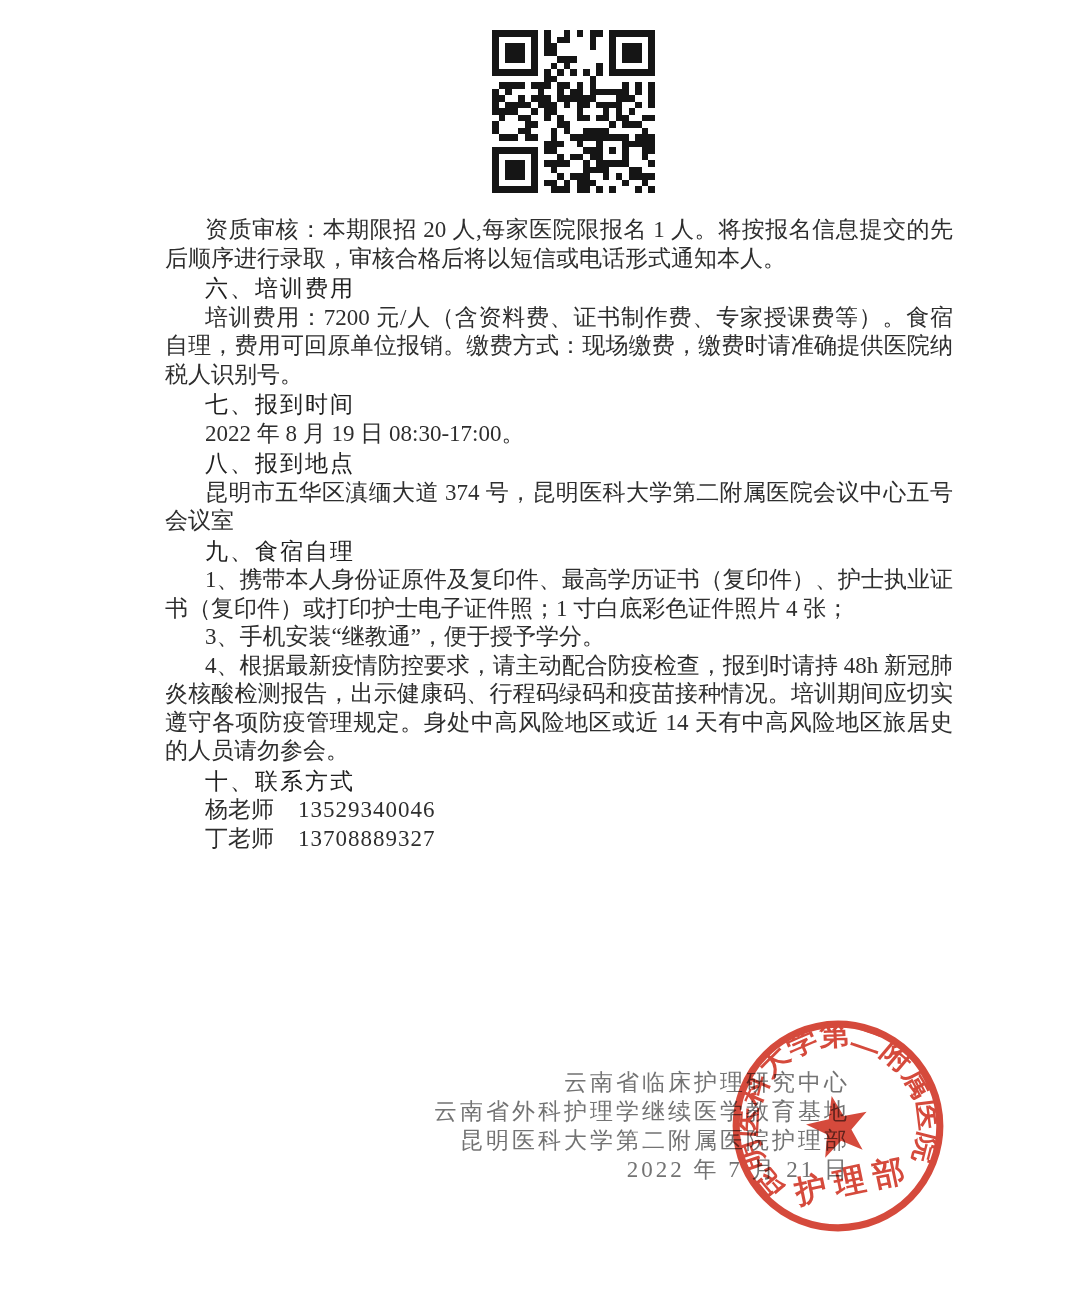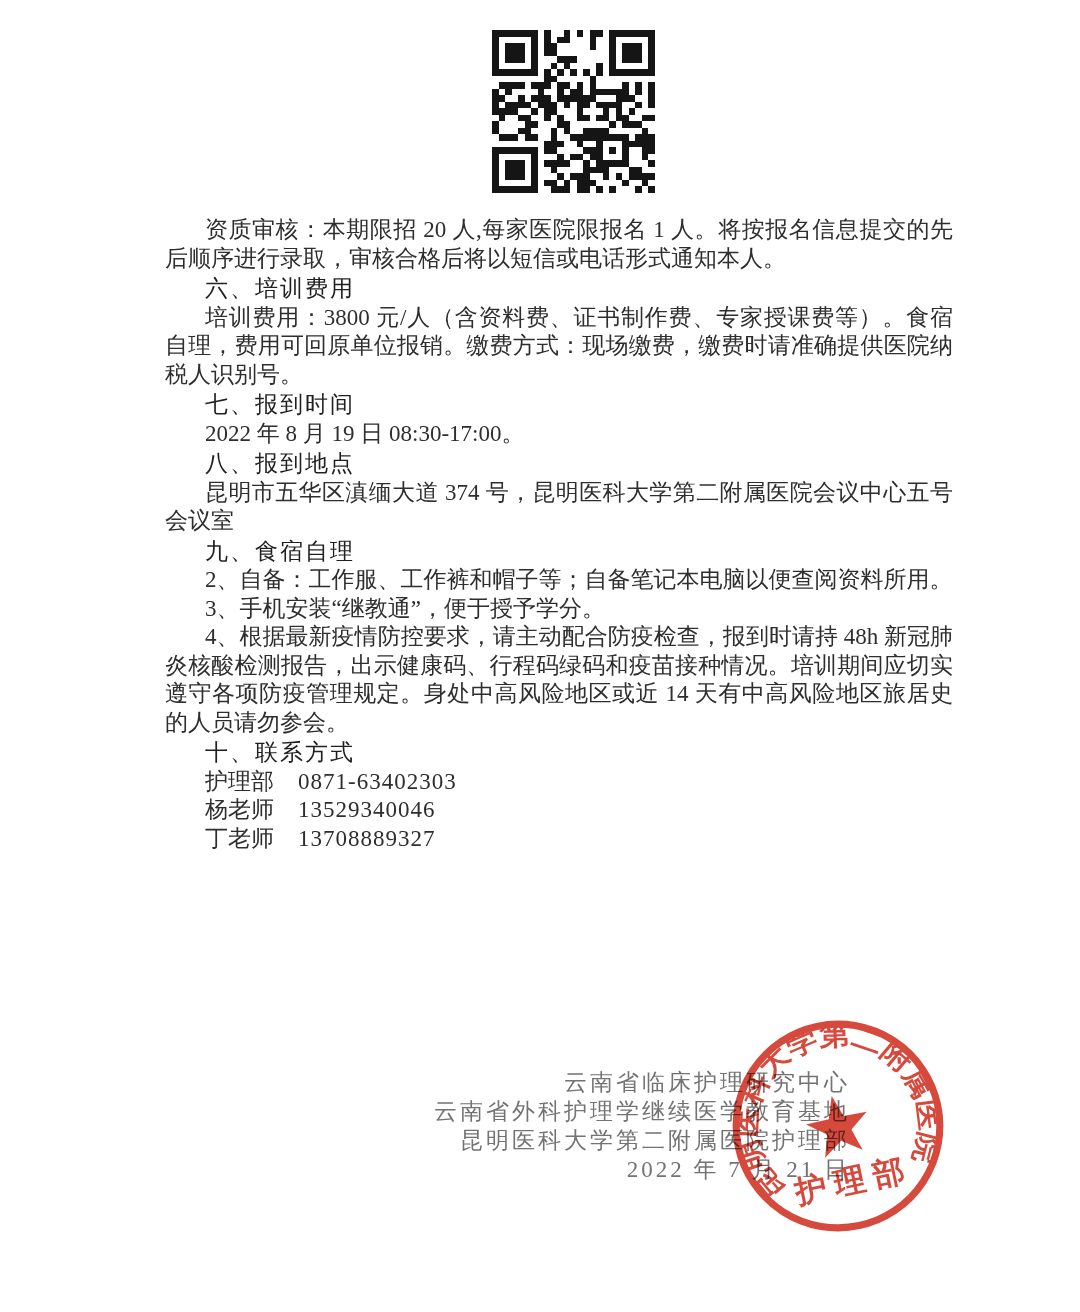--- a/index.html
+++ b/index.html
@@ -372,37 +372,34 @@
       <rect x="16" y="24" width="1" height="1" fill="#151515"></rect>
       <rect x="18" y="24" width="1" height="1" fill="#151515"></rect>
       <rect x="22" y="24" width="1" height="1" fill="#151515"></rect>
       <rect x="24" y="24" width="1" height="1" fill="#151515"></rect>
     </svg>
 
   <div class="doc">
     <p>资质审核：本期限招 20 人,每家医院限报名 1 人。将按报名信息提交的先后顺序进行录取，审核合格后将以短信或电话形式通知本人。</p>
 
     <h3>六、培训费用</h3>
-    <p>培训费用：3800 元/人（含资料费、证书制作费、专家授课费等）。食宿自理，费用可回原单位报销。缴费方式：现场缴费，缴费时请准确提供医院纳税人识别号。</p>
+    <p>培训费用：7200 元/人（含资料费、证书制作费、专家授课费等）。食宿自理，费用可回原单位报销。缴费方式：现场缴费，缴费时请准确提供医院纳税人识别号。</p>
 
     <h3>七、报到时间</h3>
     <p>2022 年 8 月 19 日 08:30-17:00。</p>
 
     <h3>八、报到地点</h3>
     <p>昆明市五华区滇缅大道 374 号，昆明医科大学第二附属医院会议中心五号会议室</p>
 
     <h3>九、食宿自理</h3>
-    <p>2、自备：工作服、工作裤和帽子等；自备笔记本电脑以便查阅资料所用。</p>
+    <p>1、携带本人身份证原件及复印件、最高学历证书（复印件）、护士执业证书（复印件）或打印护士电子证件照；1 寸白底彩色证件照片 4 张；</p>
     <p>3、手机安装“继教通”，便于授予学分。</p>
     <p>4、根据最新疫情防控要求，请主动配合防疫检查，报到时请持 48h 新冠肺炎核酸检测报告，出示健康码、行程码绿码和疫苗接种情况。培训期间应切实遵守各项防疫管理规定。身处中高风险地区或近 14 天有中高风险地区旅居史的人员请勿参会。</p>
 
     <h3>十、联系方式</h3>
-    <div class="contact-row">
-      <span>护理部</span><span class="phone">0871-63402303</span>
-    </div>
     <div class="contact-row">
       <span>杨老师</span><span class="phone">13529340046</span>
     </div>
     <div class="contact-row">
       <span>丁老师</span><span class="phone">13708889327</span>
     </div>
   </div>
 
   <div class="sign">
     <div>云南省临床护理研究中心</div>

